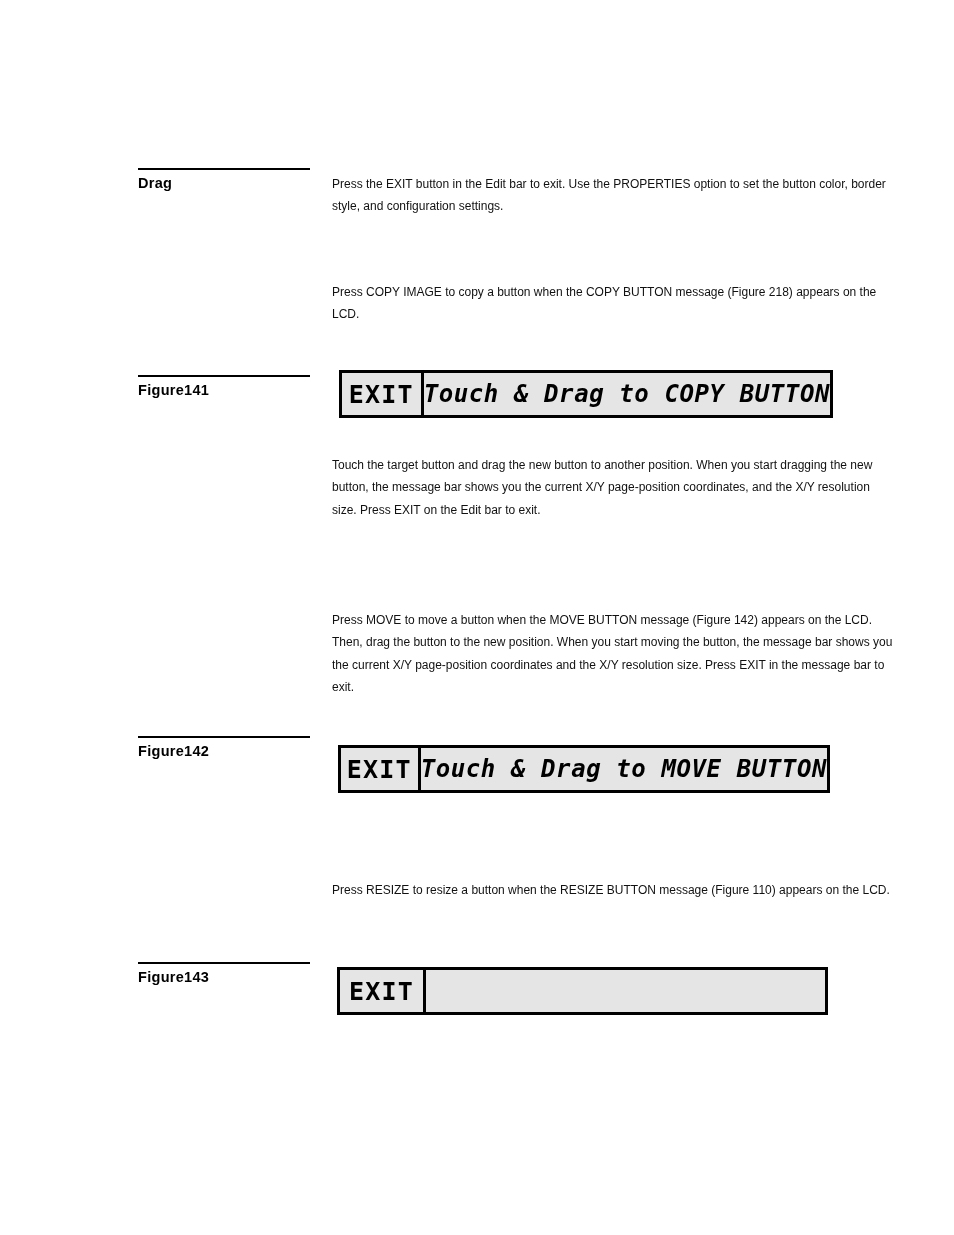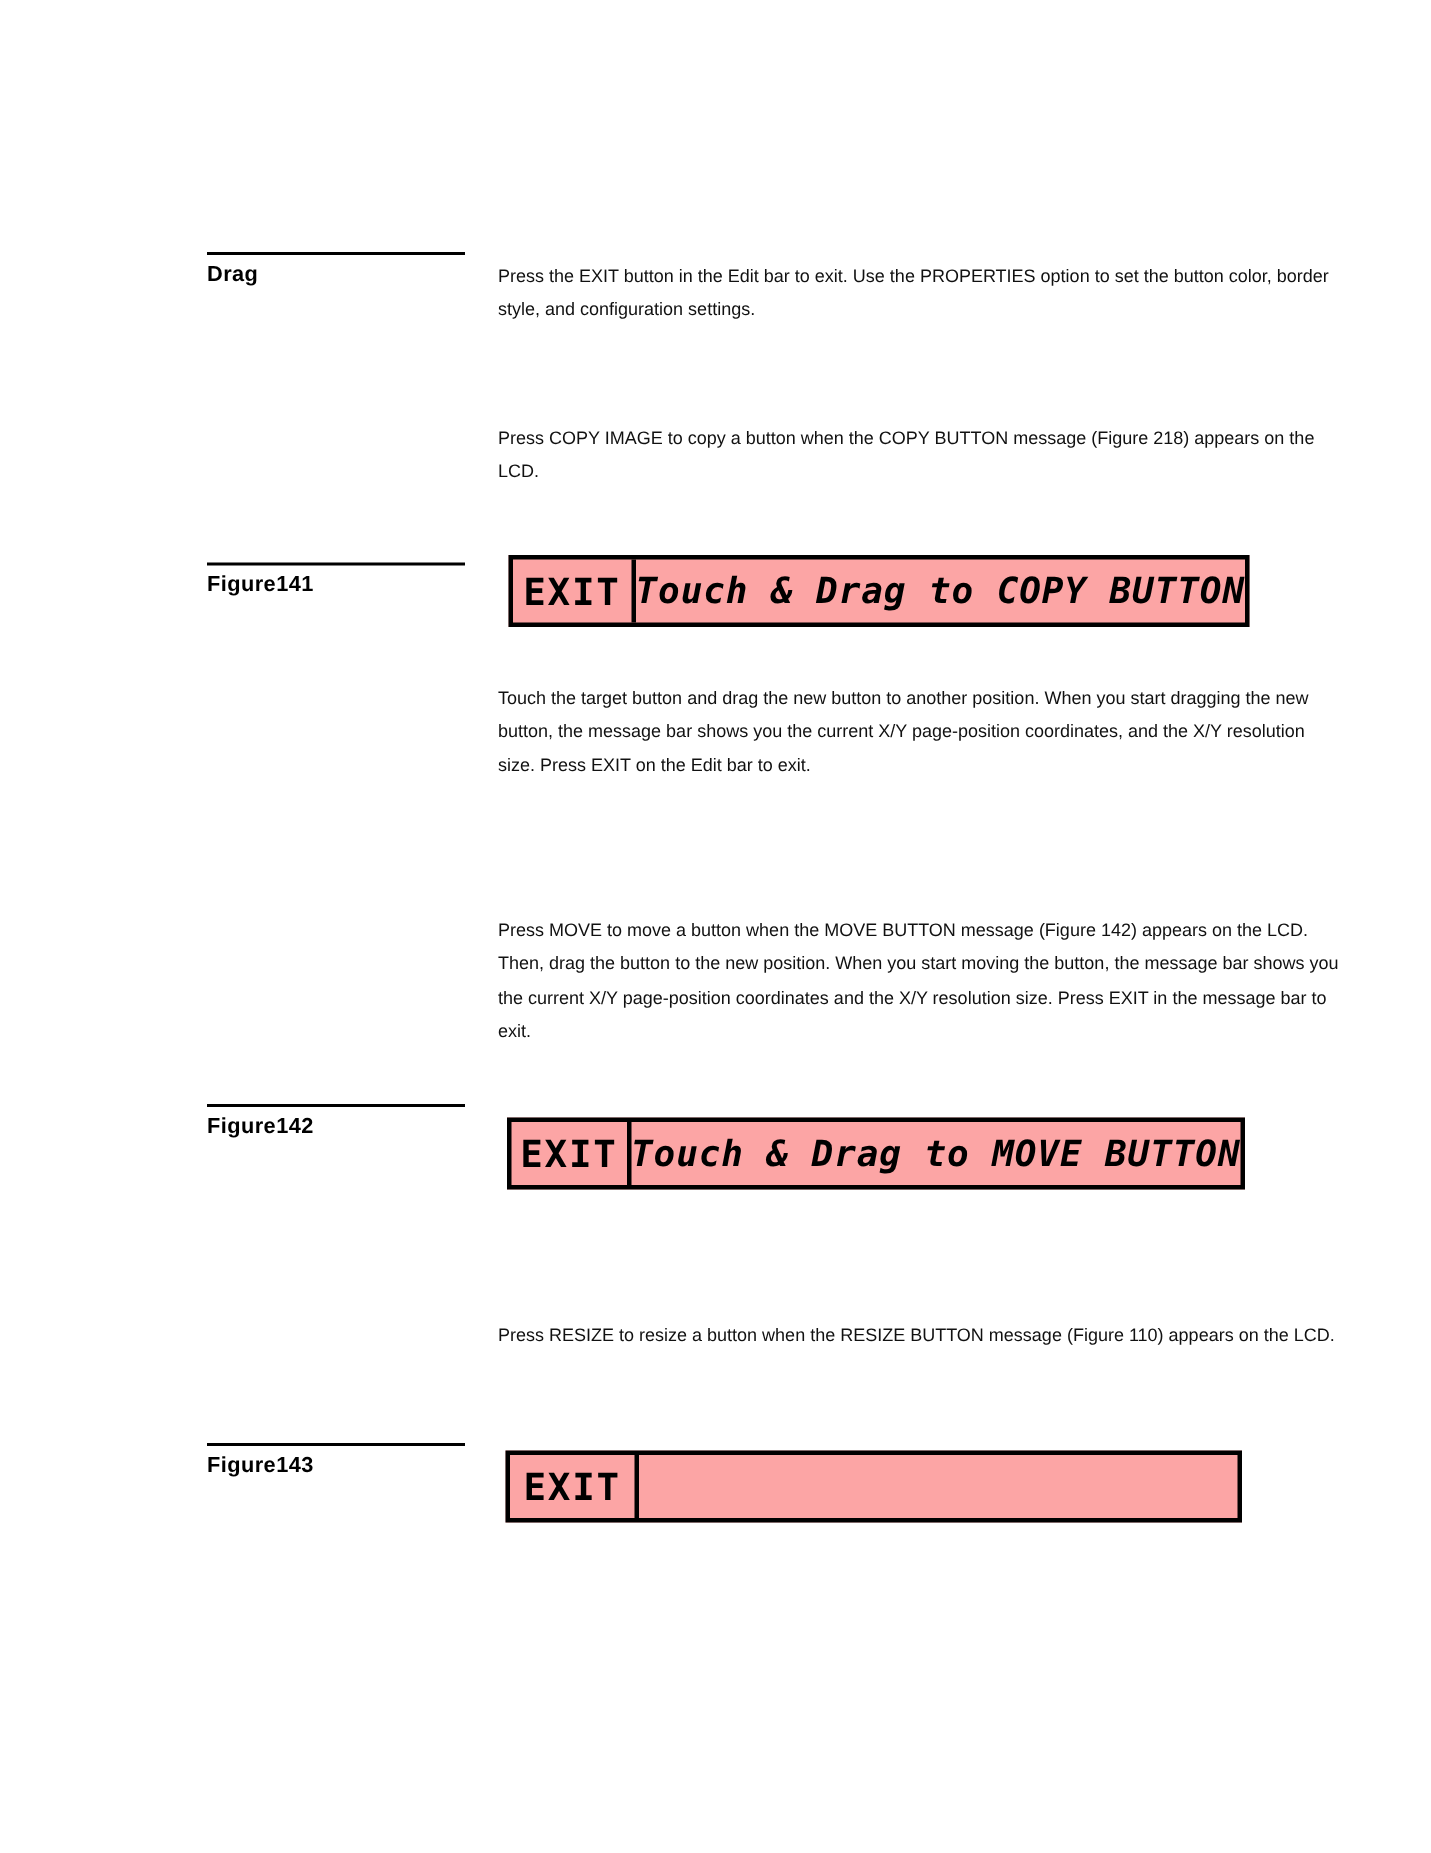--- a/index.html
+++ b/index.html
@@ -61,21 +61,21 @@
     color: #111111;
     text-align: left;
     margin: 0;
   }
 
   
   .lcd-bar {
     position: absolute;
     box-sizing: border-box;
     border: 3px solid #000000;
-    background: #fca5a5;
+    background: #e5e5e5;
     display: flex;
     align-items: stretch;
   }
   .lcd-exit {
     box-sizing: border-box;
     border-right: 3px solid #000000;
     display: flex;
     align-items: center;
     justify-content: center;
   }

